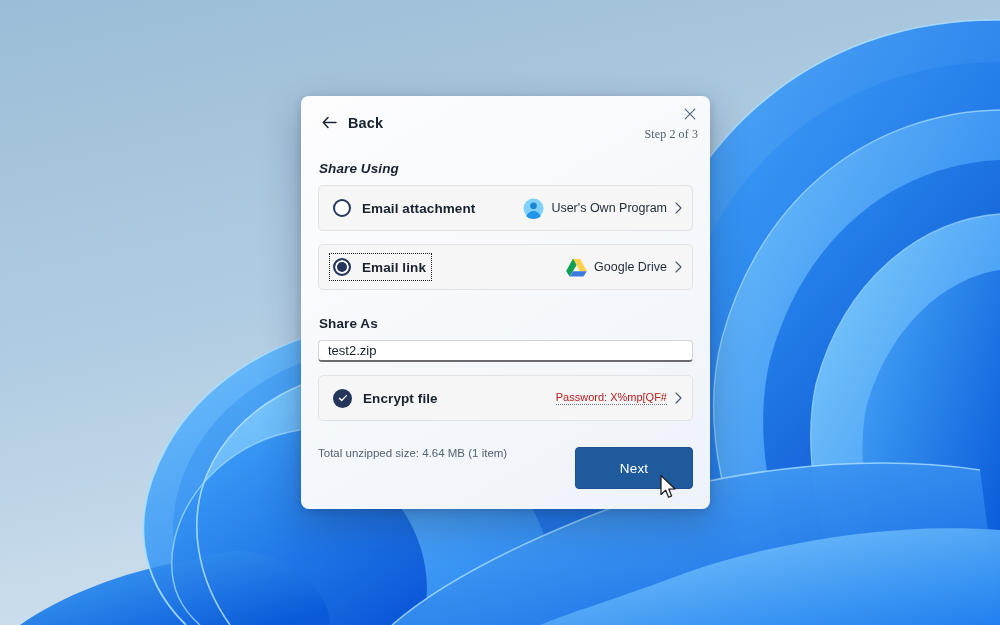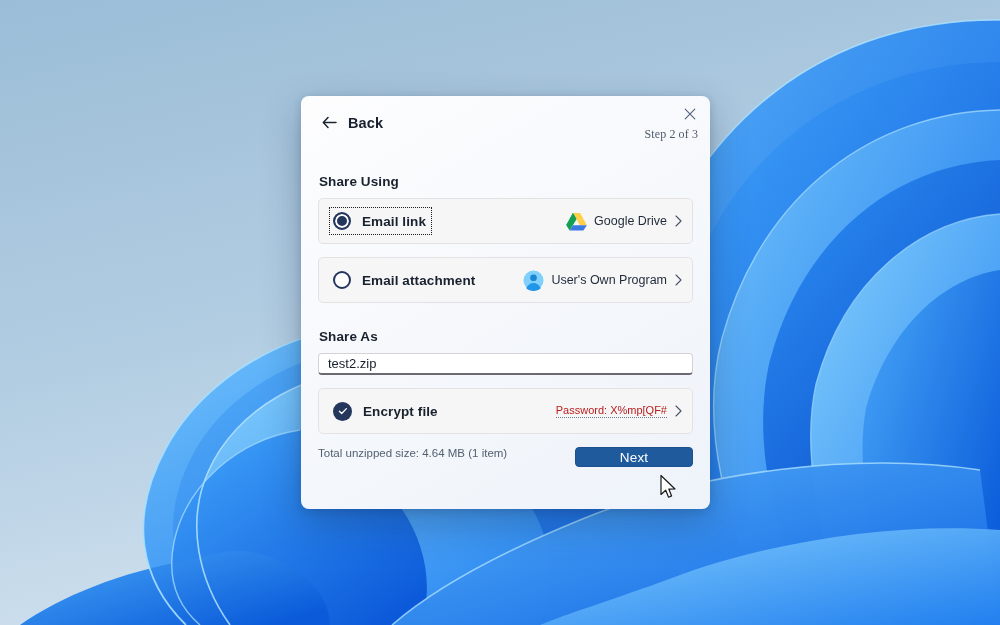--- a/index.html
+++ b/index.html
@@ -100,21 +100,21 @@
     font-family: Liberation Serif, serif;
   }
 
   
   .section-title {
     font-size: 13.5px;
     font-weight: bold;
     color: #18212e;
     letter-spacing: 0.1px;
   }
-  #share-using-title { margin: 20px 0 9px 1px; }
+  #share-using-title { margin: 7px 0 9px 1px; font-style: italic; }
   #share-as-title    { margin: 26px 0 9px 1px; }
 
   
   .option-card {
     height: 46px;
     border: 1px solid #e2e2e4;
     border-radius: 5px;
     background: #f6f6f7;
     display: flex;
     align-items: center;
@@ -230,21 +230,21 @@
 
   .footer-note {
     font-size: 11.5px;
     color: #53606f;
     white-space: nowrap;
   }
 
   .next-btn {
     margin-left: auto;
     width: 118px;
-    height: 20px;
+    height: 42px;
     border-radius: 4px;
     background: #1f5a9c;
     border: 1px solid #1b5091;
     color: #ffffff;
     font-family: "Liberation Sans", sans-serif;
     font-size: 13.5px;
     cursor: pointer;
     letter-spacing: 0.2px;
   }
 
@@ -345,20 +345,40 @@
         <path d="M1.2 1.2 L10.8 10.8 M10.8 1.2 L1.2 10.8" stroke="#50627a" stroke-width="1.1" stroke-linecap="round"></path>
       </svg>
     </div>
 
     <div class="step-text">Step 2 of 3</div>
   </div>
 
   <div class="dlg-body">
 
     <div class="section-title" id="share-using-title">Share Using</div>
+
+    
+    <div class="option-card">
+      <div class="opt-left">
+        <span class="radio off"></span>
+        <span class="opt-label">Email attachment</span>
+      </div>
+      <div class="opt-right">
+        <svg class="app-icon" viewBox="0 0 22 22">
+          <circle cx="11" cy="11" r="10.5" fill="#7fd0fb"></circle>
+          <circle cx="11" cy="8.1" r="3.5" fill="#1b86d6"></circle>
+          <path d="M3.4 19.2 C4.9 15.6 7.7 13.6 11 13.6 C14.3 13.6 17.1 15.6 18.6 19.2
+                   C16.6 21 14 21.9 11 21.9 C8 21.9 5.4 21 3.4 19.2 Z" fill="#2196e8"></path>
+        </svg>
+        <span class="opt-right-text">User's Own Program</span>
+        <svg class="chev" viewBox="0 0 9 14">
+          <path d="M2 2 L7 7 L2 12" fill="none" stroke="#47536a" stroke-width="1.1" stroke-linecap="round" stroke-linejoin="round"></path>
+        </svg>
+      </div>
+    </div>
 
     
     <div class="option-card">
       <div class="opt-left focused">
         <span class="radio on"></span>
         <span class="opt-label">Email link</span>
       </div>
       <div class="opt-right">
         <svg class="app-icon" viewBox="0 0 22 20">
           <path d="M7.3 1 L14.7 1 L18.4 7.6 L11 7.6 Z" fill="#ffcf46"></path>
@@ -368,40 +388,20 @@
           <path d="M3.8 19.3 L18.2 19.3 L21.9 13.8 L7.4 13.8 Z" fill="#3b7ae0"></path>
         </svg>
         <span class="opt-right-text">Google Drive</span>
         <svg class="chev" viewBox="0 0 9 14">
           <path d="M2 2 L7 7 L2 12" fill="none" stroke="#47536a" stroke-width="1.1" stroke-linecap="round" stroke-linejoin="round"></path>
         </svg>
       </div>
     </div>
 
     
-    <div class="option-card">
-      <div class="opt-left">
-        <span class="radio off"></span>
-        <span class="opt-label">Email attachment</span>
-      </div>
-      <div class="opt-right">
-        <svg class="app-icon" viewBox="0 0 22 22">
-          <circle cx="11" cy="11" r="10.5" fill="#7fd0fb"></circle>
-          <circle cx="11" cy="8.1" r="3.5" fill="#1b86d6"></circle>
-          <path d="M3.4 19.2 C4.9 15.6 7.7 13.6 11 13.6 C14.3 13.6 17.1 15.6 18.6 19.2
-                   C16.6 21 14 21.9 11 21.9 C8 21.9 5.4 21 3.4 19.2 Z" fill="#2196e8"></path>
-        </svg>
-        <span class="opt-right-text">User's Own Program</span>
-        <svg class="chev" viewBox="0 0 9 14">
-          <path d="M2 2 L7 7 L2 12" fill="none" stroke="#47536a" stroke-width="1.1" stroke-linecap="round" stroke-linejoin="round"></path>
-        </svg>
-      </div>
-    </div>
-
-    
     <div class="section-title" id="share-as-title">Share As</div>
 
     <input class="filename-input" type="text" value="test2.zip" style="">
 
     
     <div class="option-card" id="encrypt-card">
       <div class="opt-left">
         <span class="check-circle">
           <svg width="12" height="12" viewBox="0 0 12 12">
             <path d="M2.4 6.2 L4.7 8.5 L9.4 3.6" fill="none" stroke="#ffffff" stroke-width="1.3" stroke-linecap="round" stroke-linejoin="round"></path>

